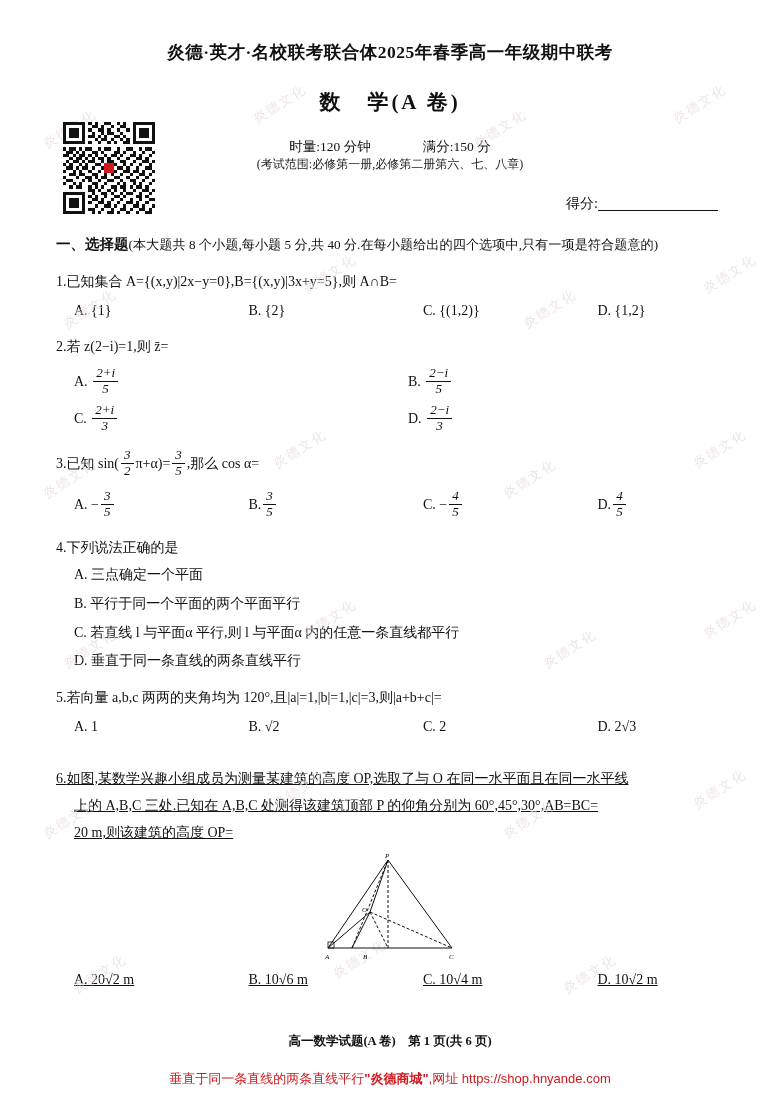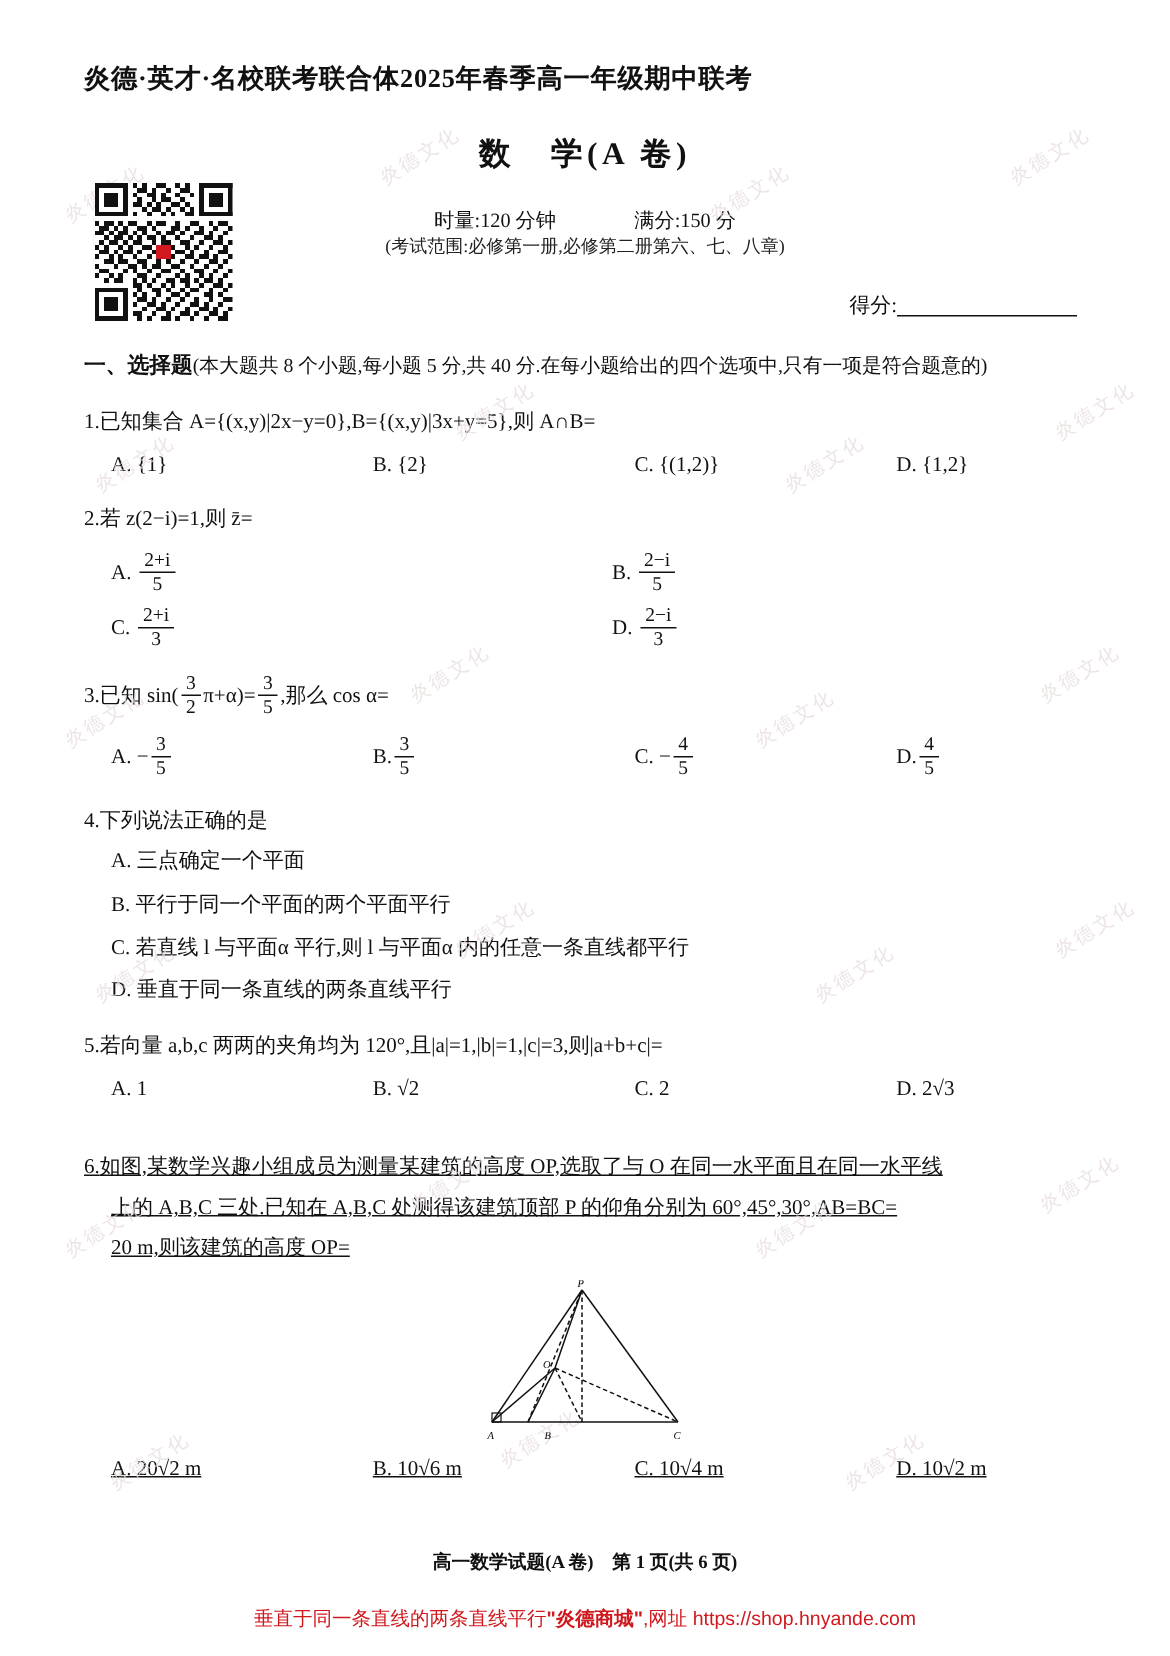--- a/index.html
+++ b/index.html
@@ -24,20 +24,21 @@
     font-size:13px;
     font-family:"Liberation Serif", serif;
     transform:rotate(-32deg);
     letter-spacing:2px;
     opacity:.75;
     pointer-events:none;
     user-select:none;
     white-space:nowrap;
   }
   .title{
+    text-align:center;
     font-size:17.5px;
     font-weight:bold;
     letter-spacing:.5px;
     margin:2px 0 0 0;
     font-family:"Liberation Serif", serif;
   }
   .subject{
     text-align:center;
     font-size:21px;
     font-weight:bold;
@@ -99,20 +100,21 @@
   .opts2{display:flex;font-size:14px;margin-top:6px;}
   .opts2 .o{padding-left:18px;}
   .lines div{padding-left:18px;font-size:14px;line-height:2.05;}
   .frac{
     display:inline-block;
     vertical-align:-0.55em;
     text-align:center;
     font-size:13px;
     line-height:1.15;
     margin:0 2px;
+    font-style:italic;
   }
   .frac .num{display:block;padding:0 3px;}
   .frac .den{display:block;border-top:1px solid #111;padding:0 3px;}
   .figure{
     margin:6px auto 0 auto;
     width:160px;height:108px;
     position:relative;
   }
   .foot{
     position:absolute;

